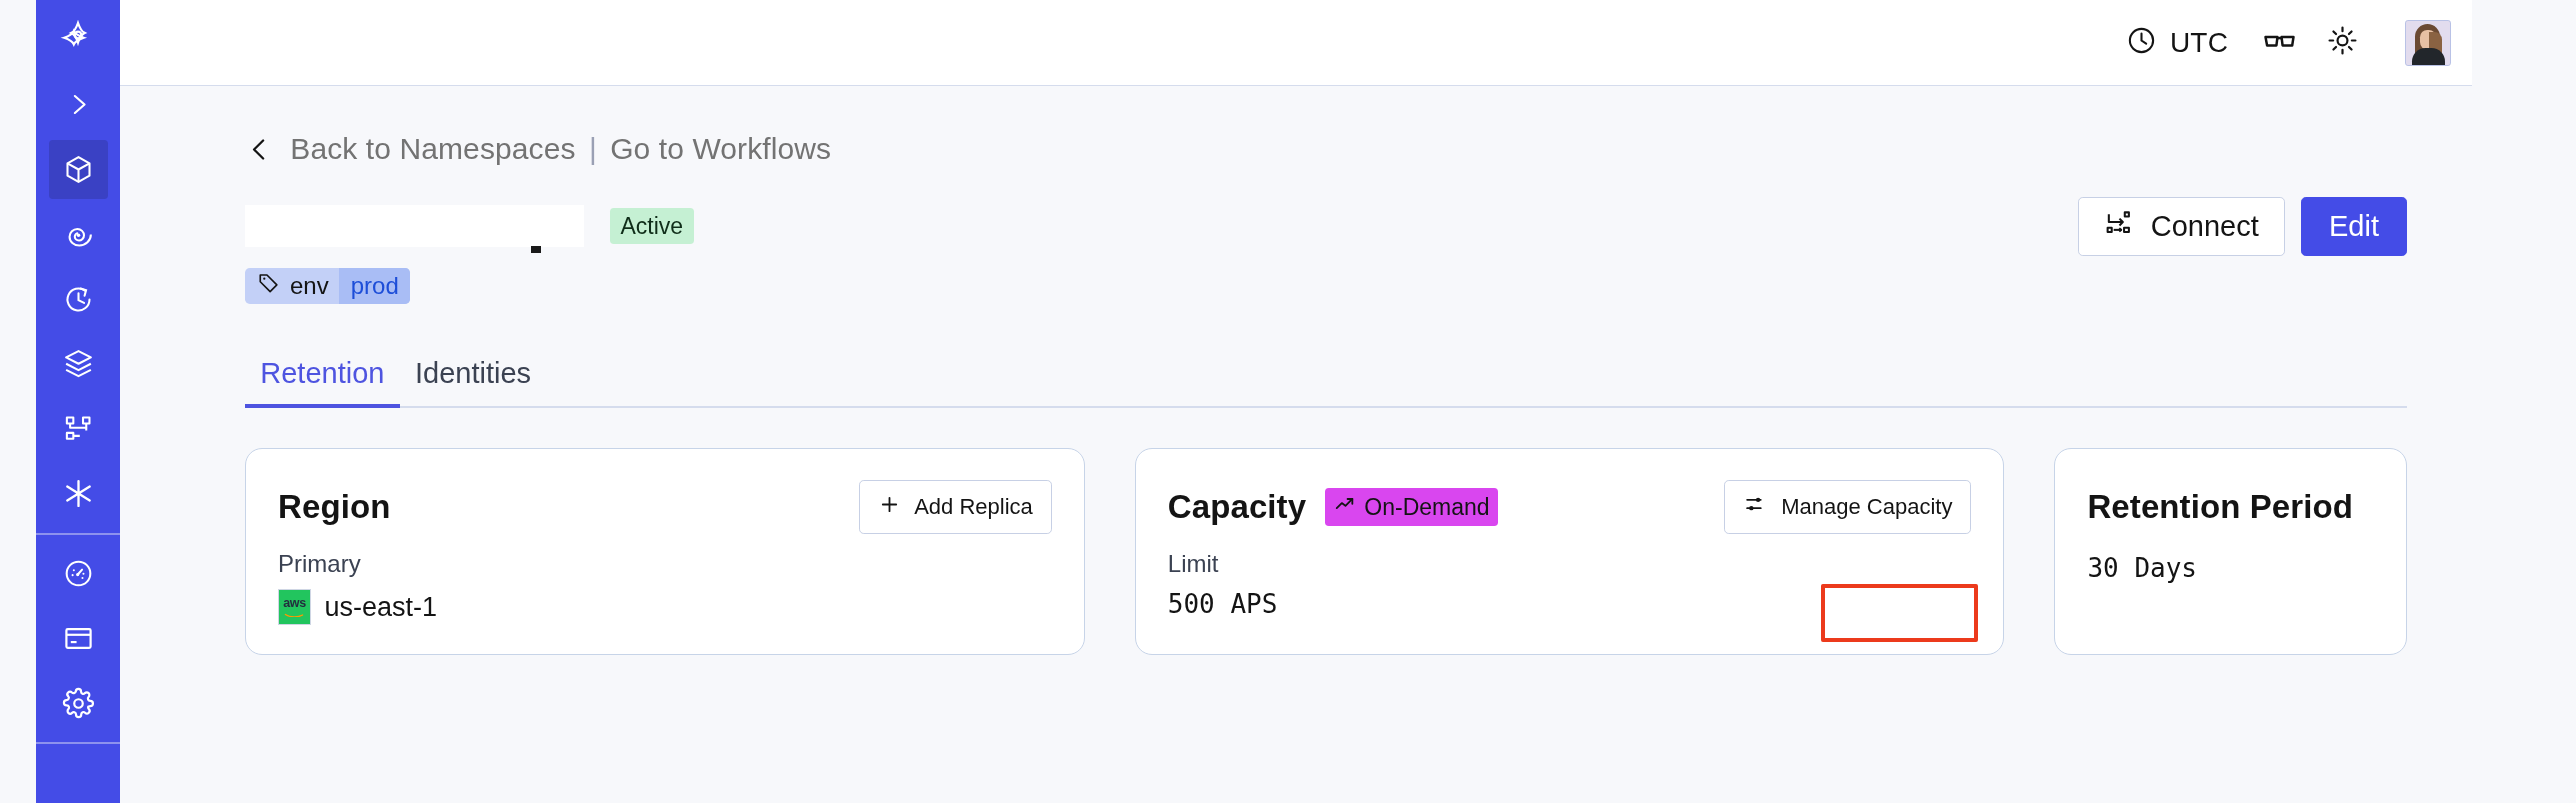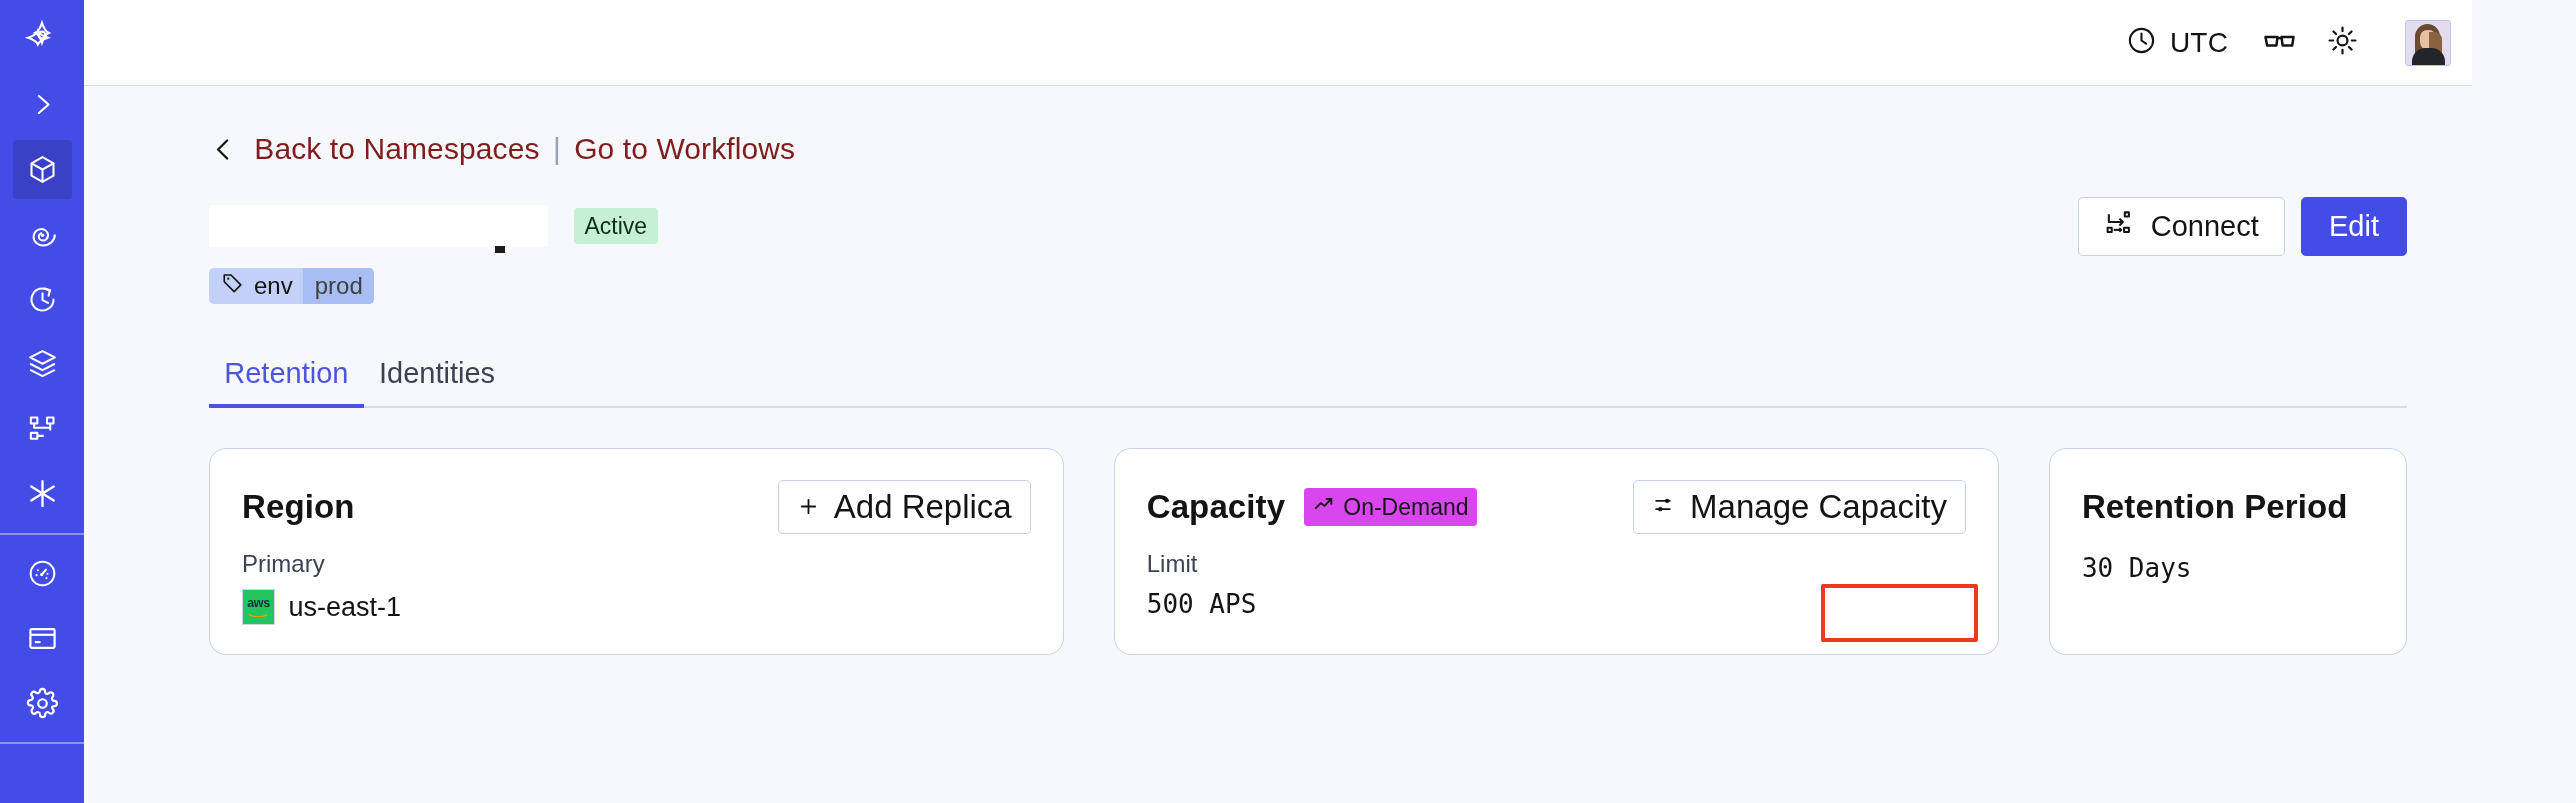--- a/index.html
+++ b/index.html
@@ -2,21 +2,21 @@
 <html><head>
 <meta charset="utf-8">
 <style>
   * { box-sizing: border-box; margin: 0; padding: 0; }
   html, body {
     width: 2576px; height: 804px;
     font-family: "Liberation Sans", sans-serif;
     background: #f7f8fb;
     overflow: hidden;
   }
-  .app { position: relative; width: 2472px; height: 804px; display: flex; }
+  .app { position: relative; width: 2472px; height: 804px; display: flex; padding-left: 36px; }
 
   
   .sidebar {
     width: 84px; height: 804px;
     background: #444ce7;
     display: flex; flex-direction: column; align-items: center;
     flex: 0 0 84px;
     position: relative;
     overflow: hidden;
   }
@@ -84,21 +84,21 @@
 
   
   .content { flex: 1 1 auto; padding: 0 0 0 0; background: #f7f8fb; overflow: hidden; }
   .inner { padding: 0 65px 0 125px; }
 
   .crumb {
     display: flex; align-items: center; gap: 0;
     margin-top: 42px; height: 42px;
   }
   .crumb-chev { margin-right: 16.3px; display: flex; align-items: center; color: #141414; }
-  .crumb-link { font-size: 30px; color: #7f1d1d; letter-spacing: 0.1px; }
+  .crumb-link { font-size: 30px; color: #737373; letter-spacing: 0.1px; }
   .crumb-sep { font-size: 30px; color: #9aa0b4; margin: 0 13.4px; font-weight: 300; }
 
   .title-row {
     display: flex; align-items: center;
     margin-top: 29px; height: 54px;
   }
   .title-redact {
     width: 339px; height: 42px; background: #ffffff;
     position: relative;
   }
@@ -130,21 +130,21 @@
   .tag-row { margin-top: 11.5px; height: 42px; display: flex; align-items: center; }
   .tag-chip {
     display: inline-flex; align-items: center;
     background: #c3d0f7; border-radius: 4.8px;
     height: 36px; padding: 0 0 0 11.5px; gap: 10.5px;
     font-size: 24px; color: #141414;
   }
   .tag-key { color: #141414; }
   .tag-val {
     background: #a9bdf5; height: 36px; display: inline-flex; align-items: center;
-    padding: 0 11.5px; border-radius: 0 4.8px 4.8px 0; color: #404040;
+    padding: 0 11.5px; border-radius: 0 4.8px 4.8px 0; color: #1d4ed8;
   }
 
   .tabs {
     margin-top: 42px;
     display: flex; align-items: flex-end; gap: 0;
     border-bottom: 2.9px solid #d5dced;
     height: 59px;
   }
   .tab {
     font-size: 29px; color: #3b4252;
@@ -176,21 +176,21 @@
   .card-title { font-size: 33px; font-weight: 700; color: #141414; letter-spacing: 0.1px; }
   .badge-ondemand {
     margin-left: 19px;
     background: #d946ef; color: #141414;
     font-size: 23px; padding: 4.8px 8.6px; border-radius: 3.8px;
     display: inline-flex; align-items: center; gap: 8.6px;
   }
   .card-action { margin-left: auto; }
   .btn-card {
     background: #ffffff; border: 1.9px solid #c7d0e5; color: #141414;
-    height: 54px; padding: 0 18px; gap: 13.4px; font-size: 33px;
+    height: 54px; padding: 0 18px; gap: 13.4px; font-size: 22px;
   }
   .card-sub { font-size: 24px; color: #3b4252; margin-top: 13.4px; }
   .card-val { font-size: 27px; color: #141414; margin-top: 11.5px; display: flex; align-items: center; gap: 13.4px; }
   .card-val-mono { font-family: "DejaVu Sans Mono", monospace; font-size: 26px; }
   .aws-logo {
     width: 33px; height: 36px; border: 1px solid #cfd6e4; background: #22c55e;
     display: inline-flex; flex-direction: column; align-items: center; justify-content: center;
     flex: 0 0 33px;
   }
   .aws-txt { font-size: 12.5px; font-weight: 700; color: #232f3e; line-height: 1; letter-spacing: -0.3px; }

